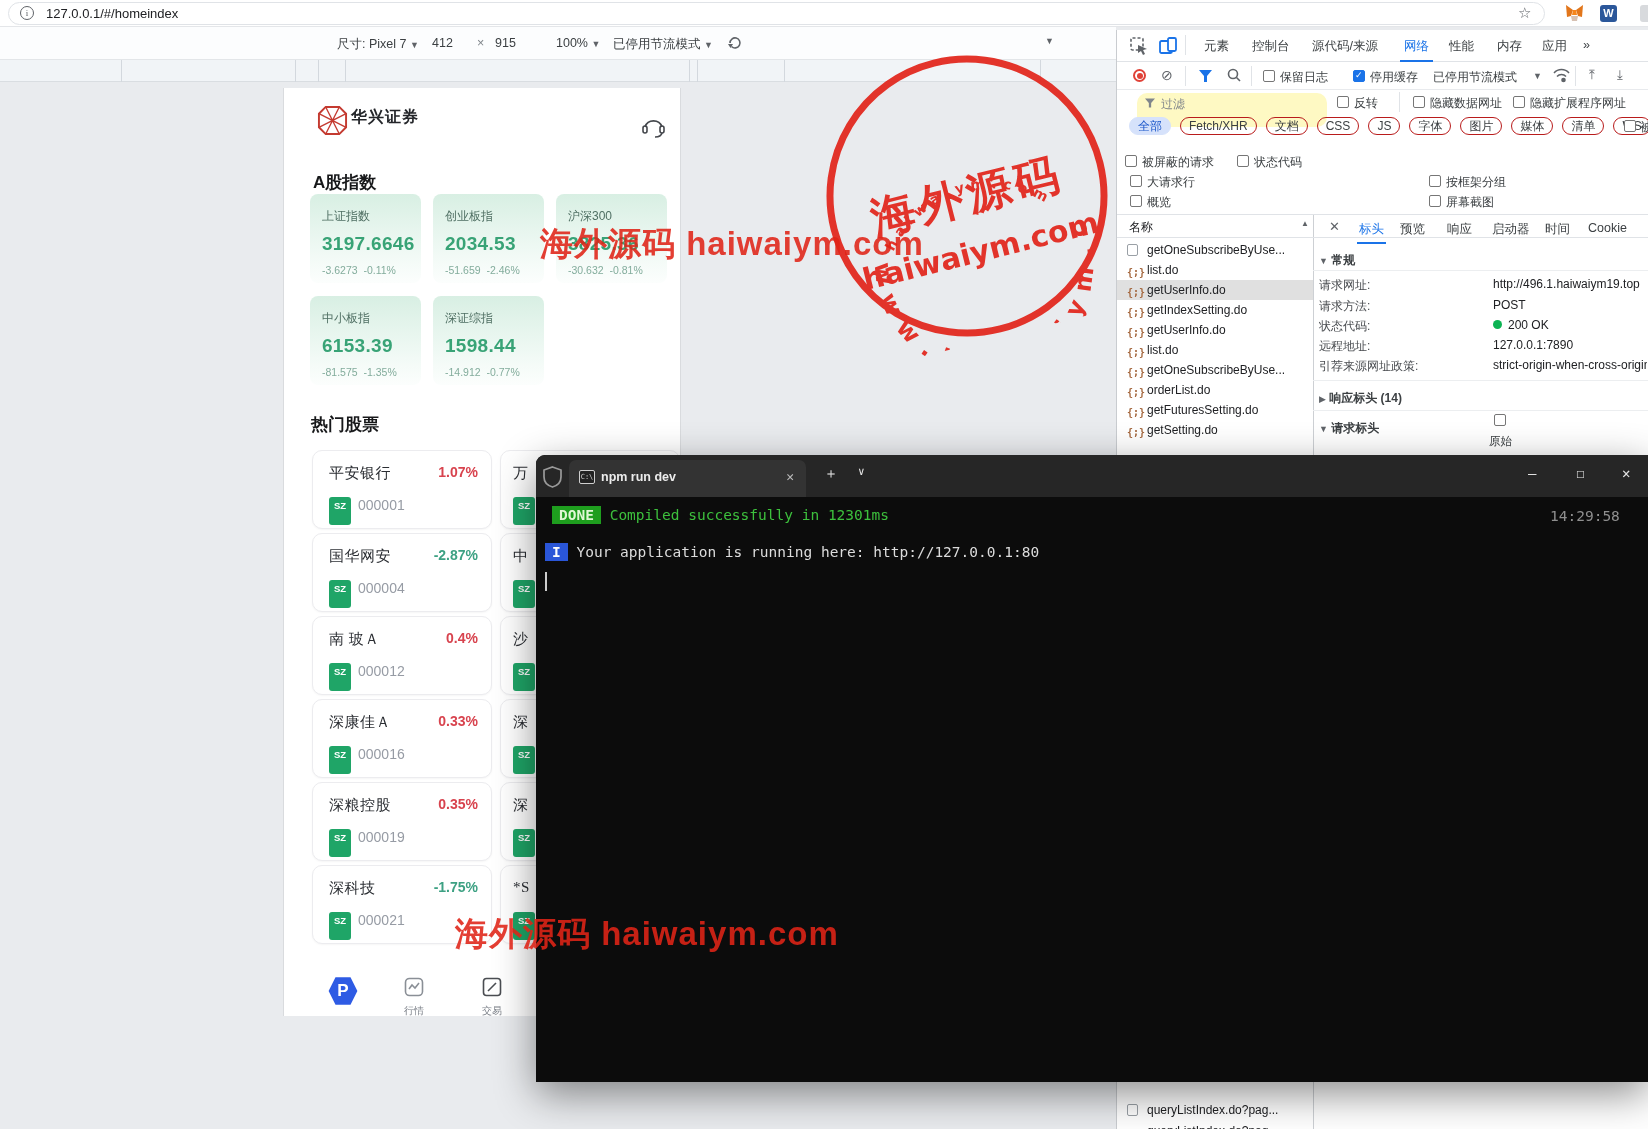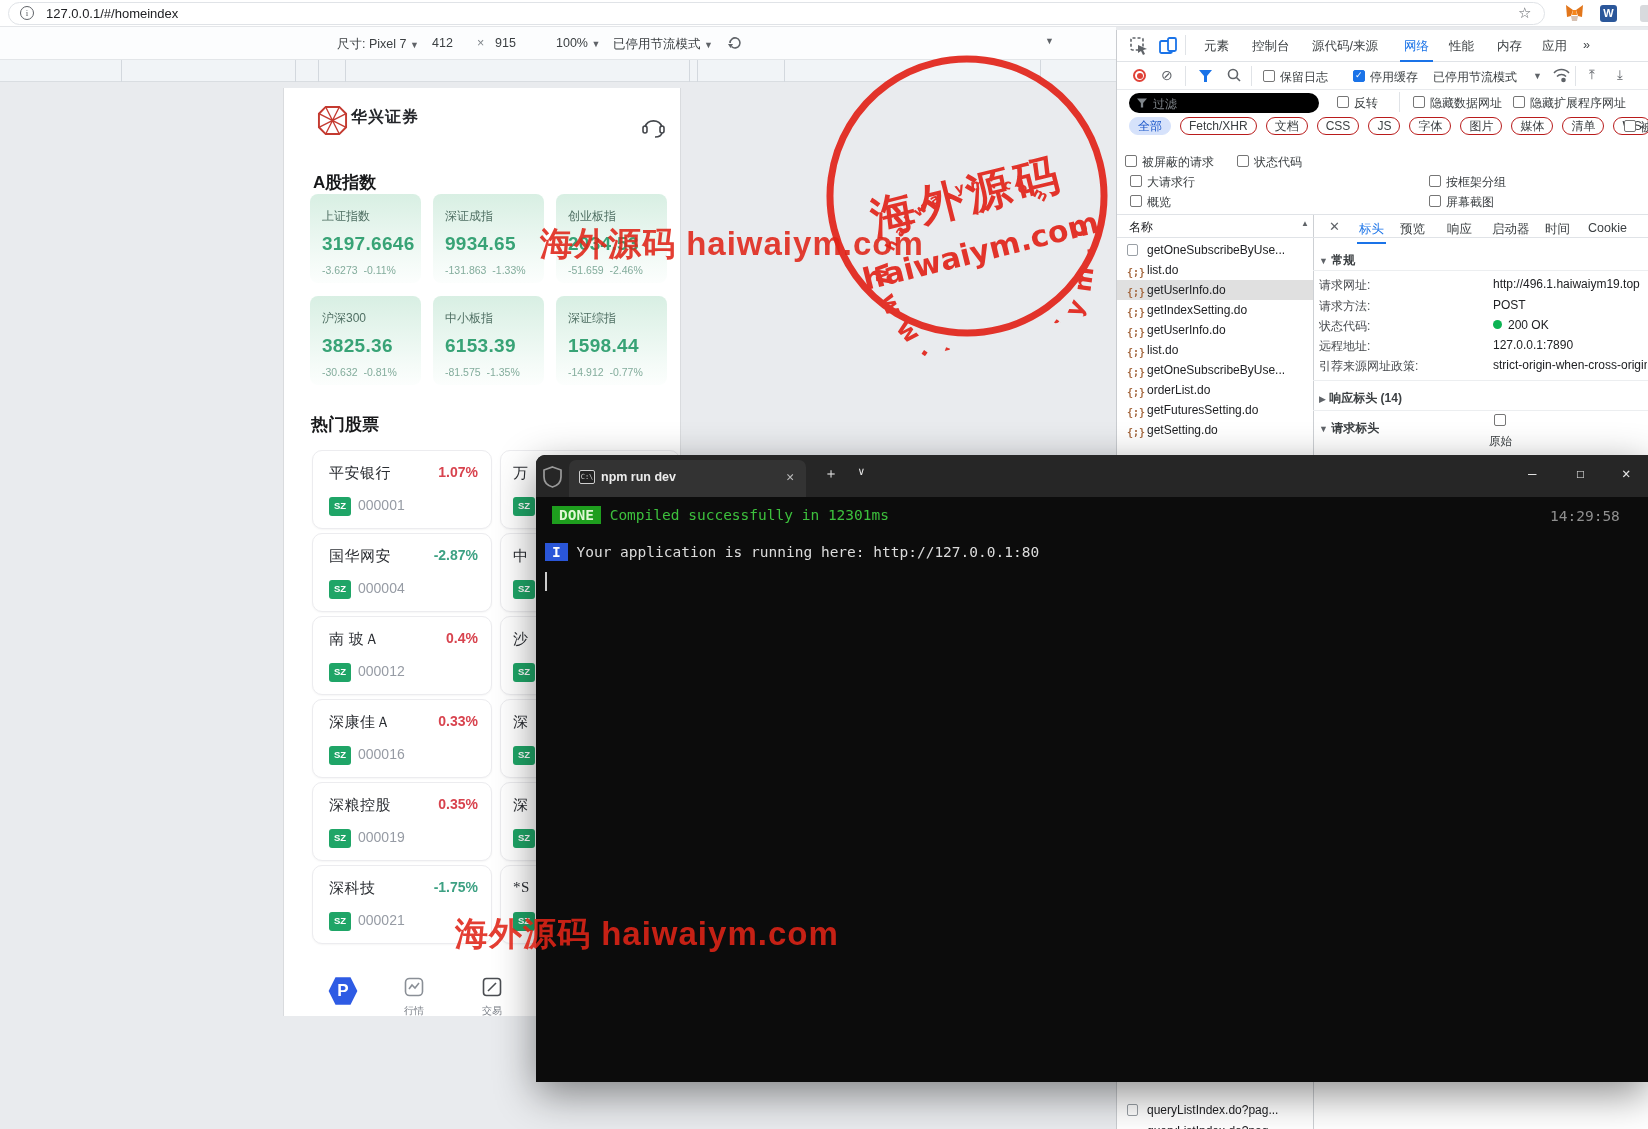--- a/index.html
+++ b/index.html
@@ -32,21 +32,21 @@
   .idx-grid { left:26px; top:106px; width:357px; display:grid; grid-template-columns:repeat(3,111px); grid-auto-rows:89px; gap:13px 12px; position:absolute; }
   .idx-card { border-radius:8px; background:linear-gradient(180deg,#d8efe3 0%,#f2faf6 70%,#fcfefd 100%); padding:14px 0 0 12px; overflow:hidden; }
   .idx-name { font-size:12px; color:#4f6f63; margin-bottom:8px; }
   .idx-val { font-size:19px; font-weight:bold; color:#38a376; letter-spacing:.3px; }
   .idx-chg { font-size:10.5px; color:#83ac9c; margin-top:9px; white-space:nowrap; }
   .stock-col { position:absolute; display:flex; flex-direction:column; gap:4px; }
   .stock-card { width:180px; height:79px; background:#fff; border:1px solid #ececef; border-radius:10px; position:relative; box-shadow:0 1px 2px rgba(0,0,0,.04); }
   .st-name { position:absolute; left:16px; top:13px; font-size:15px; color:#2b2e33; font-weight:500; letter-spacing:.5px;font-family:Liberation Serif, serif; }
   .st-pct { position:absolute; right:13px; top:13px; font-size:14px; font-weight:bold; }
   .up { color:#d8434e; } .down { color:#3da183; }
-  .sz-badge { position:absolute; left:16px; top:46px; width:22px; height:19px; background:#1fa567; border-radius:3px; color:#fff; font-size:9.5px; font-weight:bold; text-align:center; line-height:17px; }
+  .sz-badge { position:absolute; left:16px; top:46px; width:22px; height:28px; background:#1fa567; border-radius:3px; color:#fff; font-size:9.5px; font-weight:bold; text-align:center; line-height:17px; }
   .st-code { position:absolute; left:45px; top:46px; font-size:14px; color:#969ba4; }
   .nav-item { position:absolute; text-align:center; color:#7a7f87; }
   .nav-label { font-size:10px; margin-top:3px; color:#7a7f87; }
   .nav-logo { width:30px; height:30px; background:#2e5be4; border-radius:8px; color:#fff; font-weight:bold; font-size:17px; text-align:center; line-height:30px; clip-path:polygon(25% 4%,75% 4%,98% 50%,75% 96%,25% 96%,2% 50%); }
 
   
   .devtools { left:1116px; top:30px; width:532px; height:1099px; background:#fff; border-left:1px solid #c9ccd0; font-size:12px; color:#3c4043; z-index:4; }
   .dt-row { position:absolute; left:0; width:532px; }
   .dt-tabbar { top:0; height:32px; border-bottom:1px solid #e0e3e7; }
   .dt-tab { position:absolute; top:8px; font-size:12.5px; color:#3c4043; white-space:nowrap; }
@@ -54,21 +54,21 @@
   .dt-tab.active::after { content:""; position:absolute; left:-4px; right:-4px; bottom:-7px; height:2px; background:#1a73e8; }
   .vsep { position:absolute; top:5px; width:1px; height:20px; background:#e0e3e7; }
   .net-toolbar { top:32px; height:28px; border-bottom:1px solid #e8eaed; }
   .rec { position:absolute; width:13px; height:13px; border:2px solid #e04238; border-radius:50%; top:7px; }
   .rec::after { content:""; position:absolute; left:1.5px; top:1.5px; width:6px; height:6px; background:#e04238; border-radius:50%; }
   .glyph { position:absolute; color:#5f6368; }
   .cb { position:absolute; width:12px; height:12px; border:1.5px solid #767676; border-radius:2px; background:#fff; }
   .cb.on { background:#1a73e8; border-color:#1a73e8; }
   .cb.on::after { content:"✓"; color:#fff; font-size:9px; position:absolute; left:1px; top:-1px; }
   .lbl { position:absolute; white-space:nowrap; }
-  .filter-pill { position:absolute; left:12px; top:3px; width:190px; height:20px; background:#000000; border-radius:10px; color:#80868b; }
+  .filter-pill { position:absolute; left:20px; top:3px; width:190px; height:34px; background:#fef9c3; border-radius:10px; color:#80868b; }
   .chips { position:absolute; left:12px; top:0; display:flex; gap:9px; align-items:center; height:24px; }
   .chip { height:18px; line-height:17px; padding:0 8px; border:1px solid #b91c1c; border-radius:9px; color:#3c4043; white-space:nowrap; }
   .chip.on { background:#d6e2fb; border-color:#d6e2fb; color:#1a56c9; }
   .req-row { position:absolute; left:0; width:196px; height:20px; line-height:20px; color:#202124; overflow:hidden; white-space:nowrap; }
   .req-row.sel { background:#e0e0e0; }
   .json-ico { position:absolute; left:10px; top:3px; font-size:10px; color:#a5683f; font-weight:bold; font-family:"DejaVu Sans Mono",monospace; }
   .doc-ico { position:absolute; left:10px; top:4px; width:11px; height:12px; border:1.4px solid #9aa0a6; border-radius:2px; background:#fff; }
   .req-name { position:absolute; left:30px; font-size:12px; }
   .panel-sep { position:absolute; left:196px; top:184px; width:1px; height:915px; background:#cdd0d4; }
   .ptab { position:absolute; top:6px; font-size:12.5px; color:#3c4043; white-space:nowrap; }
@@ -153,25 +153,20 @@
     <rect x="19" y="13" width="4" height="7" rx="2" fill="none" stroke="#45484d" stroke-width="1.6"></rect>
     <path d="M21 20 a7 5 0 0 1 -7 4" fill="none" stroke="#45484d" stroke-width="1.6"></path>
   </svg>
   <div class="abs sec-title" style="left:29px;top:83px">A股指数</div>
 
   <div class="idx-grid">
     <div class="idx-card">
       <div class="idx-name">上证指数</div>
       <div class="idx-val">3197.6646</div>
       <div class="idx-chg"><span>-3.6273</span>&nbsp;&nbsp;<span>-0.11%</span></div>
-    </div>
-    <div class="idx-card">
-      <div class="idx-name">深证成指</div>
-      <div class="idx-val">9934.65</div>
-      <div class="idx-chg"><span>-131.863</span>&nbsp;&nbsp;<span>-1.33%</span></div>
     </div>
     <div class="idx-card">
       <div class="idx-name">创业板指</div>
       <div class="idx-val">2034.53</div>
       <div class="idx-chg"><span>-51.659</span>&nbsp;&nbsp;<span>-2.46%</span></div>
     </div>
     <div class="idx-card">
       <div class="idx-name">沪深300</div>
       <div class="idx-val">3825.36</div>
       <div class="idx-chg"><span>-30.632</span>&nbsp;&nbsp;<span>-0.81%</span></div>

